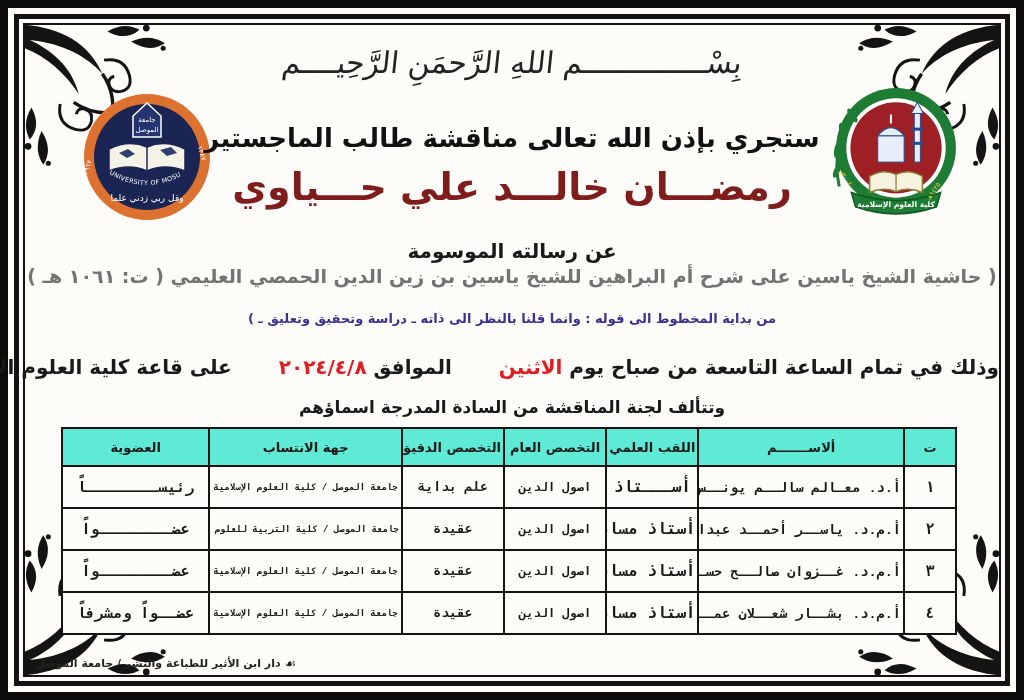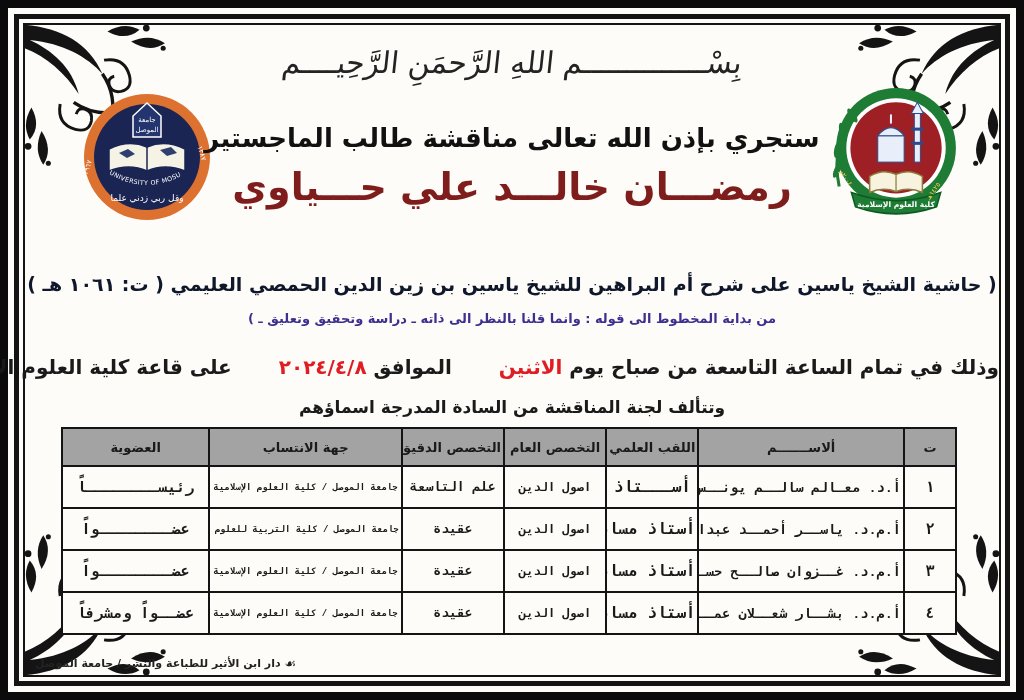--- a/index.html
+++ b/index.html
@@ -18,39 +18,39 @@
   .corner.tr{top:-2px;right:-2px;transform:scaleX(-1);}
   .corner.bl{bottom:-2px;left:-2px;transform:scaleY(-1);}
   .corner.br{bottom:-2px;right:-2px;transform:scale(-1,-1);}
 
   .abs{position:absolute;left:0;right:0;text-align:center;white-space:nowrap;}
 
   .bismillah{top:20px;font-size:30px;font-weight:500;color:#232323;transform:skewX(-6deg);}
   .announce{top:98px;font-size:26px;font-weight:bold;color:#111;}
   .student-name{top:140px;font-size:38px;font-weight:bold;color:#7f1d1d;}
   .thesis-intro{top:214px;font-size:20px;font-weight:bold;}
-  .purple1{top:248px;font-size:19px;font-weight:bold;color:#0f172a;}
+  .purple1{top:240px;font-size:19px;font-weight:bold;color:#737373;}
   .purple2{top:286px;font-size:13px;font-weight:bold;color:#3e3090;}
   .schedule{top:330px;font-size:20px;font-weight:bold;}
   .schedule .red{color:#e01d23;margin-left:40px;}
   .committee-intro{top:372px;font-size:17px;font-weight:bold;}
 
   .logo{position:absolute;}
   .logo-left{top:66px;left:56px;width:132px;height:132px;}
   .logo-right{top:60px;right:36px;width:138px;height:138px;}
 
   table.committee{
     position:absolute;top:402px;right:42px;width:896px;
     border-collapse:collapse;table-layout:fixed;background:#fdfcf8;
   }
   table.committee th,table.committee td{
     border:2px solid #141414;text-align:center;vertical-align:middle;
     overflow:hidden;white-space:nowrap;padding:0 2px;
   }
-  table.committee th{background:#a3a3a3;font-size:13px;height:36px;font-weight:bold;}
+  table.committee th{background:#5eead4;font-size:13px;height:36px;font-weight:bold;}
   table.committee td{height:40px;font-weight:bold;font-family:Liberation Mono, monospace;}
   th.h-no{font-size:16px;}
   col.c-no{width:52px;} col.c-name{width:205px;} col.c-title{width:92px;}
   col.c-gen{width:102px;} col.c-spec{width:102px;} col.c-aff{width:192px;} col.c-role{width:147px;}
   td.c-no{font-size:15px;}
   td.c-name{font-size:13.5px;}
   td.c-title{font-size:16px;}
   td.c-gen{font-size:12px;}
   td.c-spec{font-size:13px;}
   td.c-aff{font-size:9px;border-radius:10px;}
@@ -151,20 +151,21 @@
           <ellipse cx="12" cy="84" rx="3" ry="8" fill="#1e7c35" transform="rotate(24 12 84)"></ellipse>
           <ellipse cx="12" cy="64" rx="3" ry="8" fill="#1e7c35" transform="rotate(10 12 64)"></ellipse>
           <ellipse cx="17" cy="45" rx="3" ry="8" fill="#1e7c35" transform="rotate(-12 17 45)"></ellipse>
           <ellipse cx="27" cy="30" rx="3" ry="8" fill="#1e7c35" transform="rotate(-34 27 30)"></ellipse>
           <text x="24" y="100" font-size="6.5" fill="#f5cf4e" transform="rotate(55 24 100)">٢٠٠٤م</text>
           <text x="114" y="98" font-size="6.5" fill="#f5cf4e" transform="rotate(-55 114 98)">١٤٢٥هـ</text>
         </svg>
 
         <div class="abs announce">ستجري بإذن الله تعالى مناقشة طالب الماجستير</div>
         <div class="abs student-name">رمضـــان خالـــد علي حـــياوي</div>
+        <div class="abs thesis-intro">عن رسالته الموسومة</div>
         <div class="abs purple1">( حاشية الشيخ ياسين على شرح أم البراهين للشيخ ياسين بن زين الدين الحمصي العليمي ( ت: ١٠٦١ هـ )</div>
         <div class="abs purple2">من بداية المخطوط الى قوله : وانما قلنا بالنظر الى ذاته ـ دراسة وتحقيق وتعليق ـ )</div>
 
         <div class="abs schedule"><span>وذلك في تمام الساعة التاسعة من صباح يوم </span><span class="red">الاثنين</span><span> الموافق </span><span class="red">٢٠٢٤/٤/٨</span><span> على قاعة كلية العلوم الإسلامية / جامعة الموصل</span></div>
 
         <div class="abs committee-intro">وتتألف لجنة المناقشة من السادة المدرجة اسماؤهم</div>
 
         <table class="committee">
           <colgroup>
             <col class="c-no">
@@ -185,21 +186,21 @@
               <th>جهة الانتساب</th>
               <th>العضوية</th>
             </tr>
           </thead>
           <tbody>
             <tr>
               <td class="c-no">١</td>
               <td class="c-name">أ.د. معـالم سالــم يونــس</td>
               <td class="c-title">أســـتاذ</td>
               <td class="c-gen">اصول الدين</td>
-              <td class="c-spec">علم التاسعة</td>
+              <td class="c-spec">علم بداية</td>
               <td class="c-aff">جامعة الموصل / كلية العلوم الإسلامية</td>
               <td class="c-role">رئيســــــــاً</td>
             </tr>
             <tr>
               <td class="c-no">٢</td>
               <td class="c-name">أ.م.د. ياســر أحمــد عبدالله</td>
               <td class="c-title">أستاذ مساعد</td>
               <td class="c-gen">اصول الدين</td>
               <td class="c-spec">عقيدة</td>
               <td class="c-aff">جامعة الموصل / كلية التربية للعلوم الإنسانية</td>

